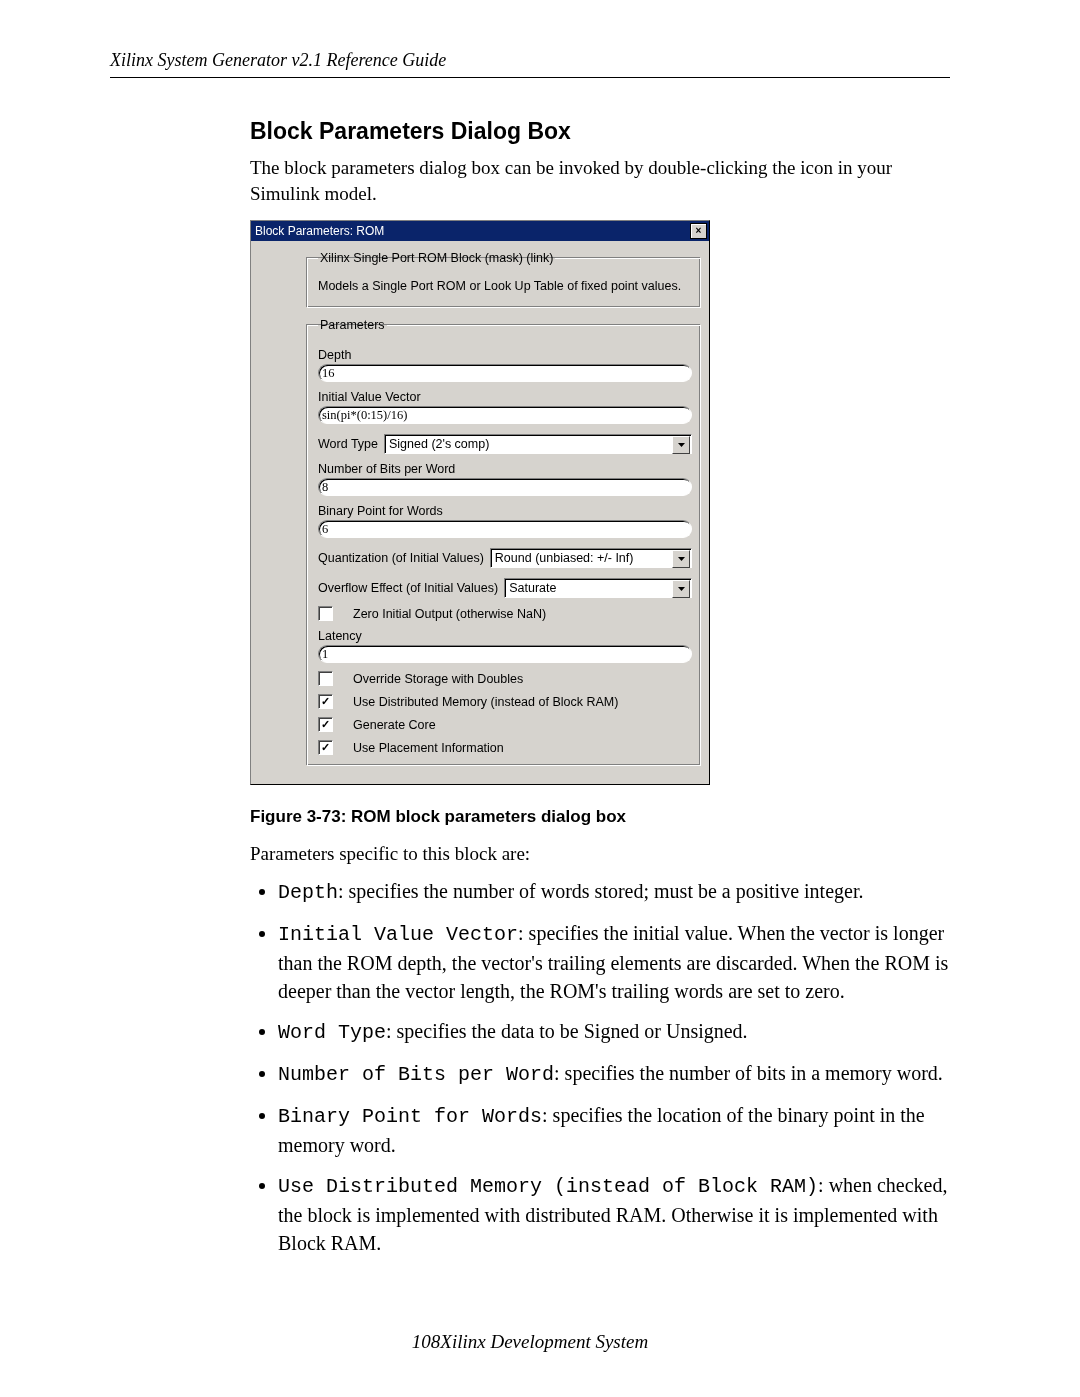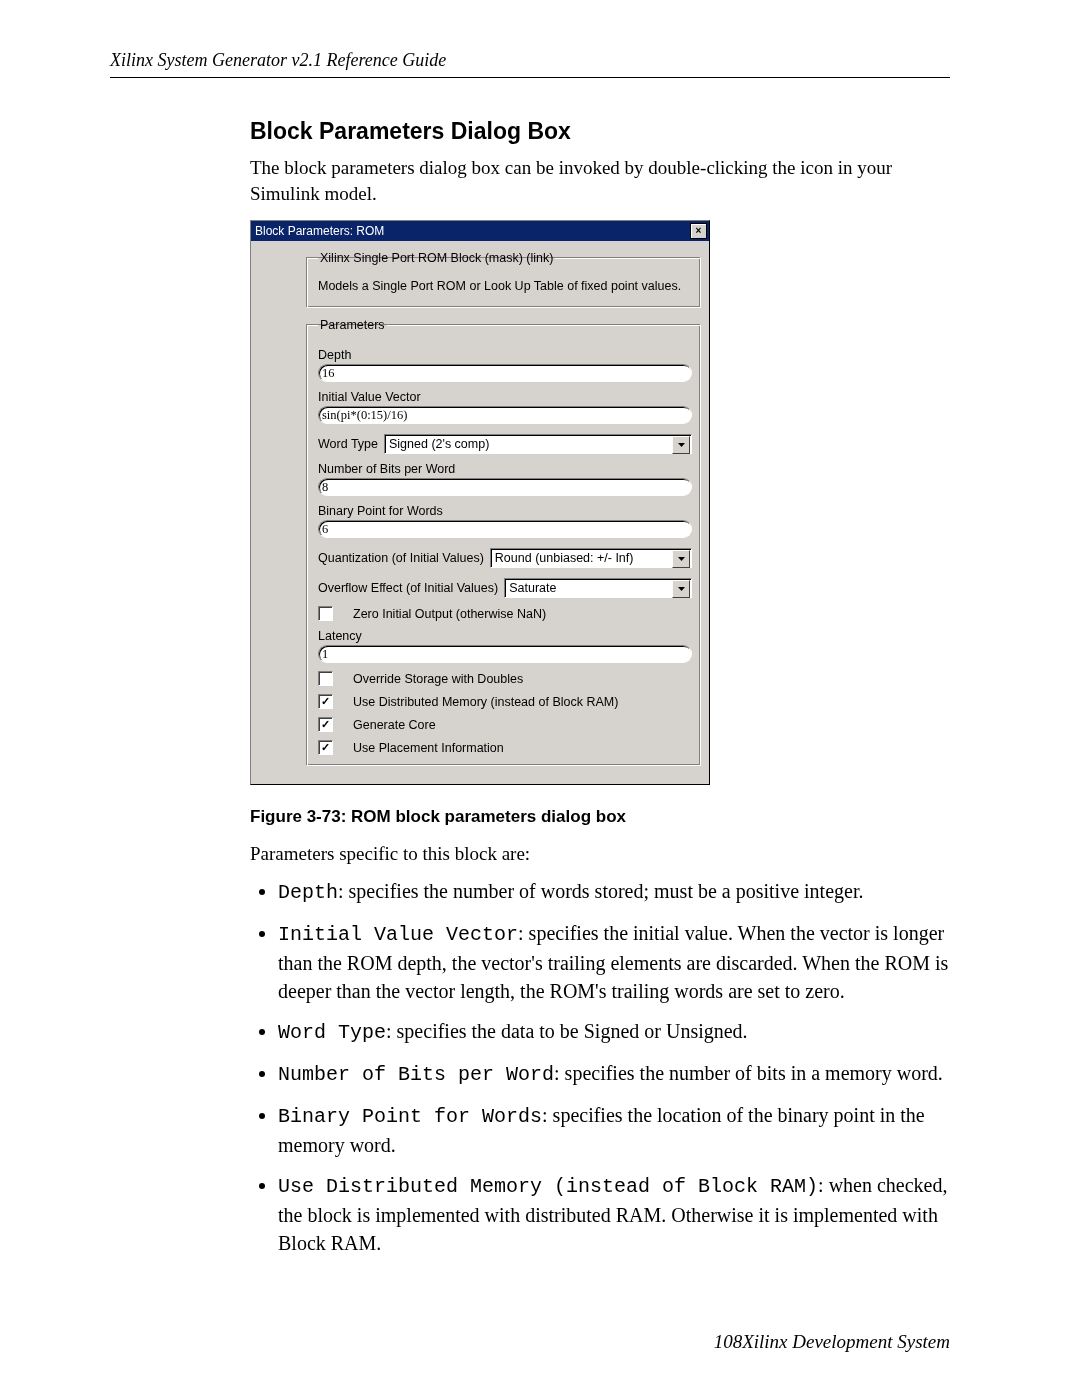--- a/index.html
+++ b/index.html
@@ -207,21 +207,21 @@
   }
   .mono {
     font-family: 'Courier New', monospace;
   }
   .footer {
     position: absolute;
     bottom: 44px;
     left: 110px;
     right: 130px;
     display: flex;
-    justify-content: flex-end;
+    justify-content: center;
     font-style: italic;
     font-size: 19px;
   }
 </style>
 </head>
 <body>
 
 <div class="page">
 
   <div class="running-head">Xilinx System Generator v2.1 Reference Guide</div>

